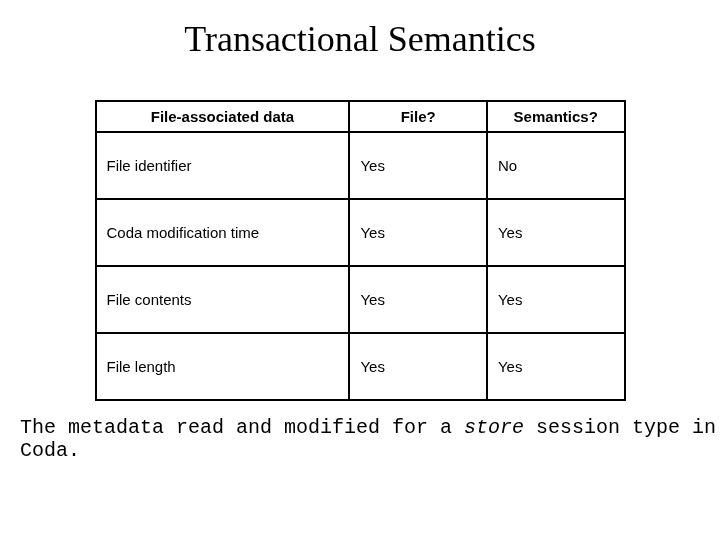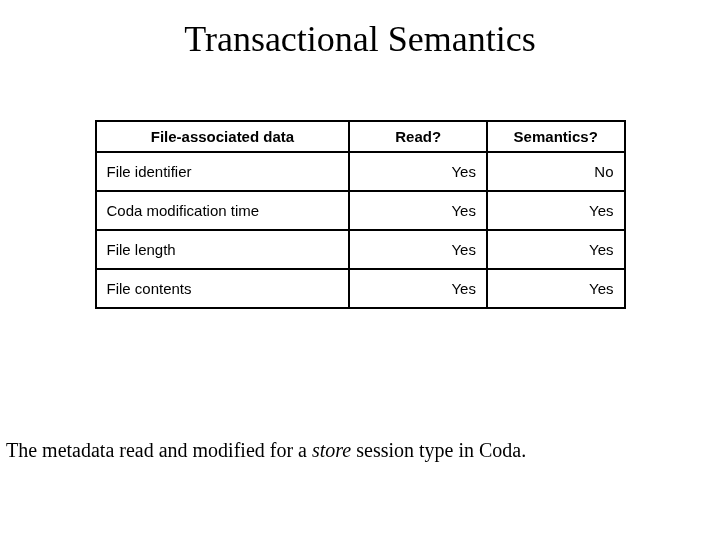--- a/index.html
+++ b/index.html
@@ -15,21 +15,21 @@
     position: relative;
     width: 720px;
     height: 540px;
     box-sizing: border-box;
   }
   .title {
     text-align: center;
     font-size: 36px;
     font-weight: normal;
     margin-top: 18px;
-    margin-bottom: 60px;
+    margin-bottom: 40px;
   }
   .table-wrap {
     width: 531px;
     margin: 0 auto;
   }
   table {
     border-collapse: collapse;
     width: 100%;
     font-family: Arial, Helvetica, sans-serif;
     font-size: 15px;
@@ -39,75 +39,74 @@
   }
   th {
     font-weight: bold;
     text-align: center;
     padding: 6px 8px;
   }
   th.left {
     text-align: center;
   }
   td {
-    padding: 10px 10px;
+    padding: 24px 10px;
     text-align: left;
   }
   td.col1 {
     width: 48%;
   }
   td.col2, td.col3 {
     width: 26%;
-    text-align: right;
   }
   .caption {
     position: absolute;
-    left: 6px;
+    left: 20px;
     bottom: 96px;
     font-size: 20px;
-    font-family: Liberation Serif, serif;
+    font-family: Liberation Mono, monospace;
   }
   .caption .italic {
     font-style: italic;
   }
 </style>
 </head>
 <body>
 
 <div class="slide">
 
   <div class="title">Transactional Semantics</div>
 
   <div class="table-wrap">
     <table>
       <thead>
         <tr>
           <th class="left">File-associated data</th>
-          <th>Read?</th>
+          <th>File?</th>
           <th>Semantics?</th>
         </tr>
       </thead>
       <tbody>
         <tr>
           <td class="col1">File identifier</td>
           <td class="col2">Yes</td>
           <td class="col3">No</td>
         </tr>
         <tr>
           <td class="col1">Coda modification time</td>
           <td class="col2">Yes</td>
           <td class="col3">Yes</td>
         </tr>
         <tr>
-          <td class="col1">File length</td>
+          <td class="col1">File contents</td>
           <td class="col2">Yes</td>
           <td class="col3">Yes</td>
         </tr>
         <tr>
-          <td class="col1">File contents</td>
+          <td class="col1">File length</td>
           <td class="col2">Yes</td>
           <td class="col3">Yes</td>
         </tr>
       </tbody>
     </table>
   </div>
 
   <div class="caption">
     <span>The metadata read and modified for a </span><span class="italic">store</span><span> session type in Coda.</span>
   </div>

